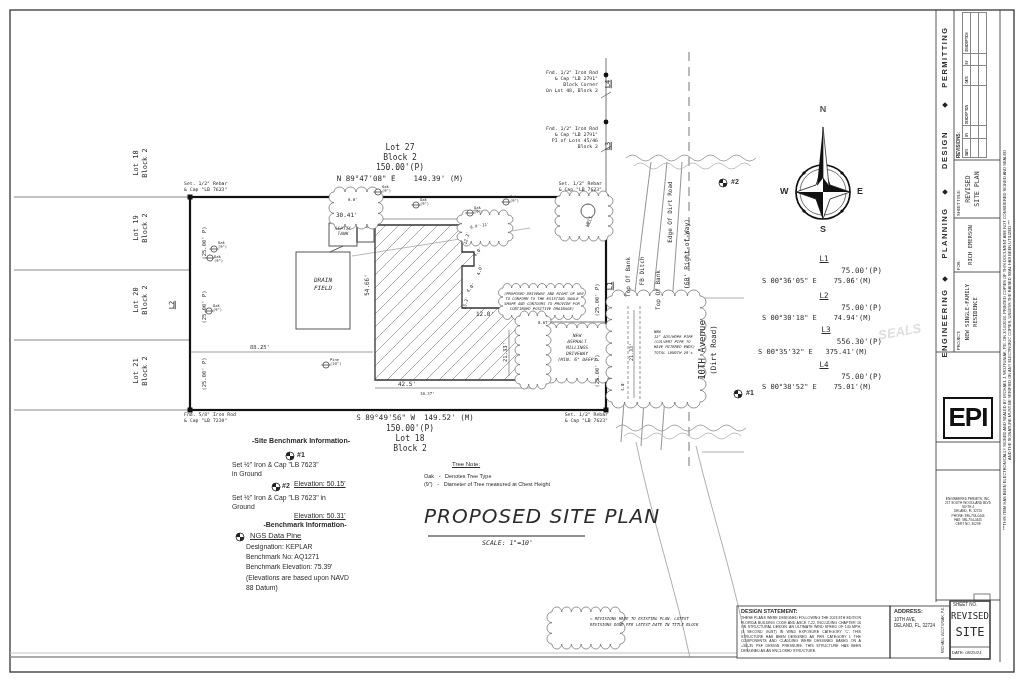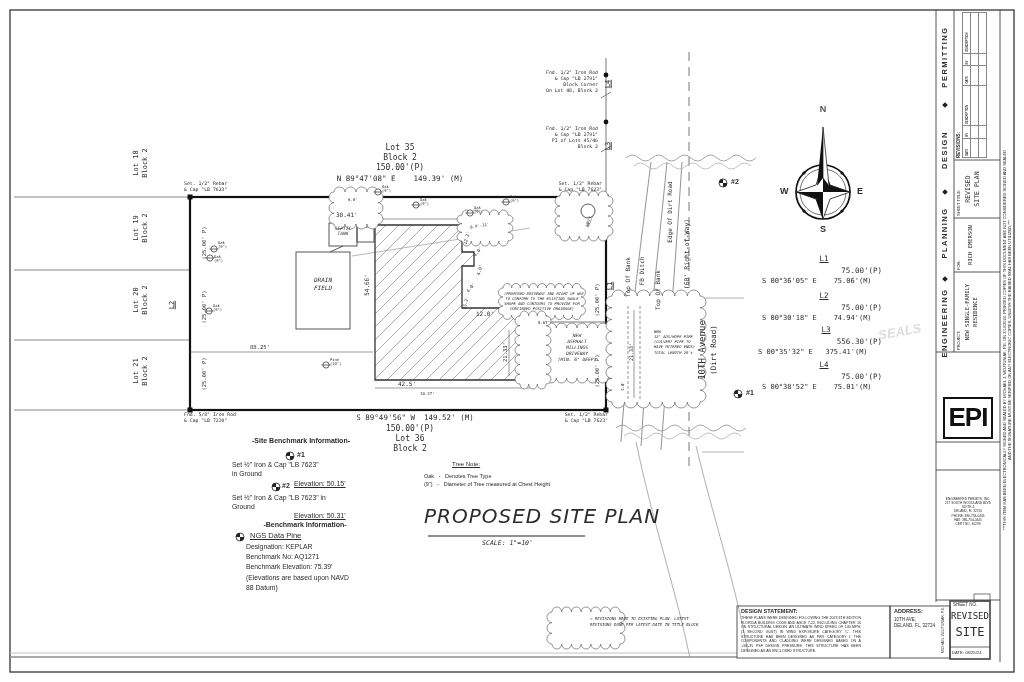--- a/index.html
+++ b/index.html
@@ -178,28 +178,28 @@
 
     <g fill="none" stroke="#444">
       <rect x="737" y="606" width="153" height="52" stroke-width="0.9"></rect>
       <rect x="890" y="606" width="60" height="52" stroke-width="0.9"></rect>
       <rect x="950" y="601" width="40" height="58" stroke-width="1.6"></rect>
       <line x1="950" y1="647" x2="990" y2="647" stroke-width="0.8"></line>
       <rect x="974" y="594" width="16" height="7" stroke-width="0.7"></rect>
     </g>
   </svg>
 
-  <div class="L ctr" style="left:360px;top:143px;width:80px;font-size:8px;">Lot 35</div>
+  <div class="L ctr" style="left:360px;top:143px;width:80px;font-size:8px;">Lot 27</div>
   <div class="L ctr" style="left:360px;top:153px;width:80px;font-size:8px;">Block 2</div>
   <div class="L ctr" style="left:360px;top:163px;width:80px;font-size:8px;">150.00'(P)</div>
   <div class="L ctr" style="left:310px;top:174px;width:180px;font-size:7.5px;">N 89°47'08" E    149.39' (M)</div>
 
   <div class="L ctr" style="left:330px;top:413px;width:170px;font-size:7.5px;">S 89°49'56" W  149.52' (M)</div>
   <div class="L ctr" style="left:370px;top:424px;width:80px;font-size:8px;">150.00'(P)</div>
-  <div class="L ctr" style="left:370px;top:434px;width:80px;font-size:8px;">Lot 36</div>
+  <div class="L ctr" style="left:370px;top:434px;width:80px;font-size:8px;">Lot 18</div>
   <div class="L ctr" style="left:370px;top:444px;width:80px;font-size:8px;">Block 2</div>
 
   <div class="L R ctr" style="left:141px;top:163px;font-size:7px;">Lot 18
 Block 2</div>
   <div class="L R ctr" style="left:141px;top:228px;font-size:7px;">Lot 19
 Block 2</div>
   <div class="L R ctr" style="left:141px;top:300px;font-size:7px;">Lot 20
 Block 2</div>
   <div class="L R ctr" style="left:141px;top:371px;font-size:7px;">Lot 21
 Block 2</div>

